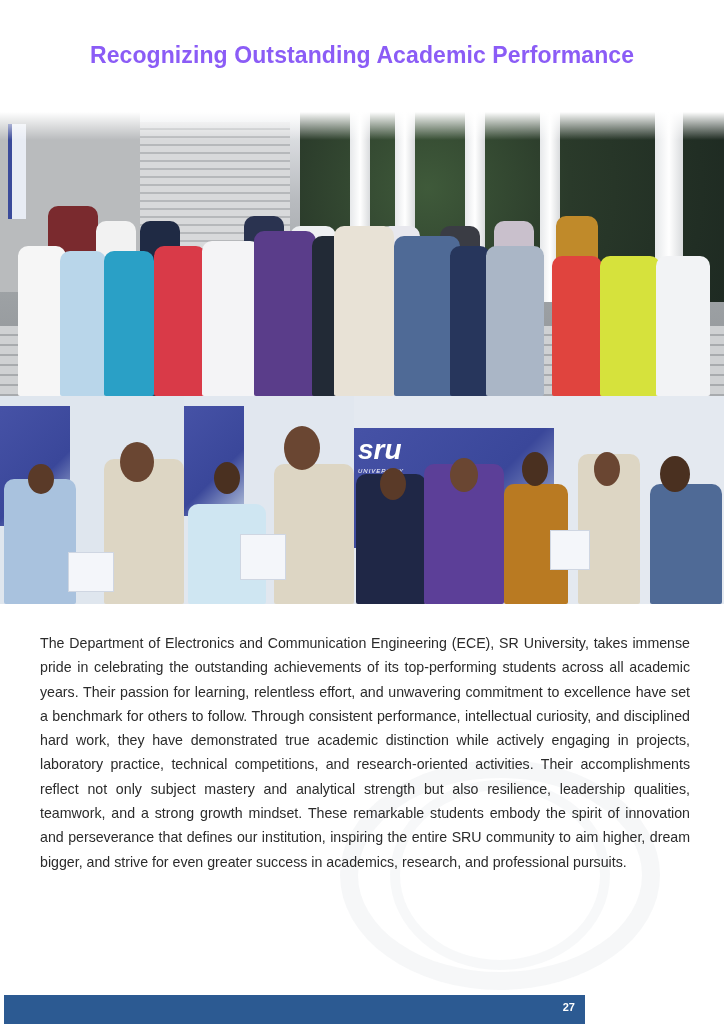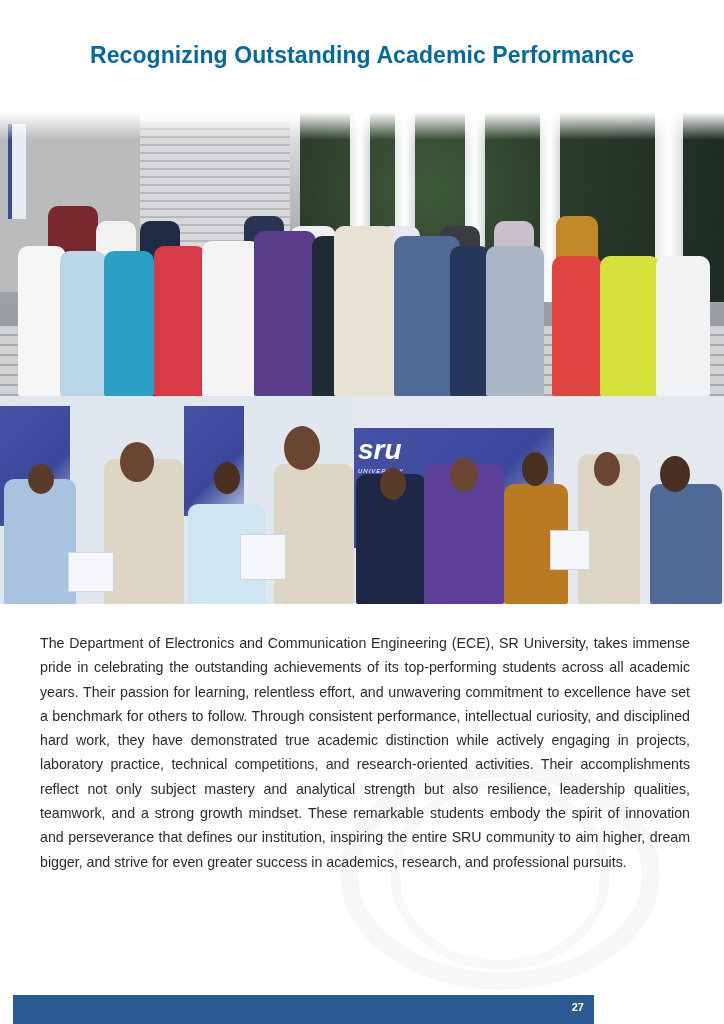--- a/index.html
+++ b/index.html
@@ -1,21 +1,21 @@
 <!DOCTYPE html>
 <html><head>
 <meta charset="utf-8">
 <style>
   * { box-sizing: border-box; margin: 0; padding: 0; }
   html, body { width: 724px; height: 1024px; background: #ffffff; overflow: hidden; }
   body { position: relative; font-family: "DejaVu Sans", sans-serif; }
 
   .page-title {
     position: absolute; left: 0; top: 42px; width: 724px;
-    text-align: center; color: #0369a1;
+    text-align: center; color: #8b5cf6;
     font-family: "Liberation Sans", sans-serif; font-weight: bold;
     font-size: 23px; letter-spacing: 0.1px;
   }
 
   
   .photo { position: absolute; overflow: hidden; font-style: italic; }
   .photo-top {
     left: 0; top: 112px; width: 724px; height: 284px;
     background: linear-gradient(180deg, #e9ebee 0%, #b9bcc0 30%, #9fa3a6 60%, #8e9296 100%);
   }
@@ -70,21 +70,21 @@
     border-radius: 50%;
     border: 18px solid rgba(230,232,236,0.35);
   }
   .watermark-inner {
     position: absolute; left: 390px; top: 780px; width: 220px; height: 190px;
     border-radius: 50%; border: 10px solid rgba(230,232,236,0.3);
   }
 
   
   .footer-bar {
-    position: absolute; left: 13px; top: 995px; width: 581px; height: 29px;
+    position: absolute; left: 4px; top: 995px; width: 581px; height: 29px;
     background: #2c5a92;
   }
   .page-number {
     position: absolute; right: 10px; top: 6px; color: #ffffff;
     font-family: "Liberation Sans", sans-serif; font-weight: bold; font-size: 11px;
   }
 </style>
 </head>
 <body>
 

